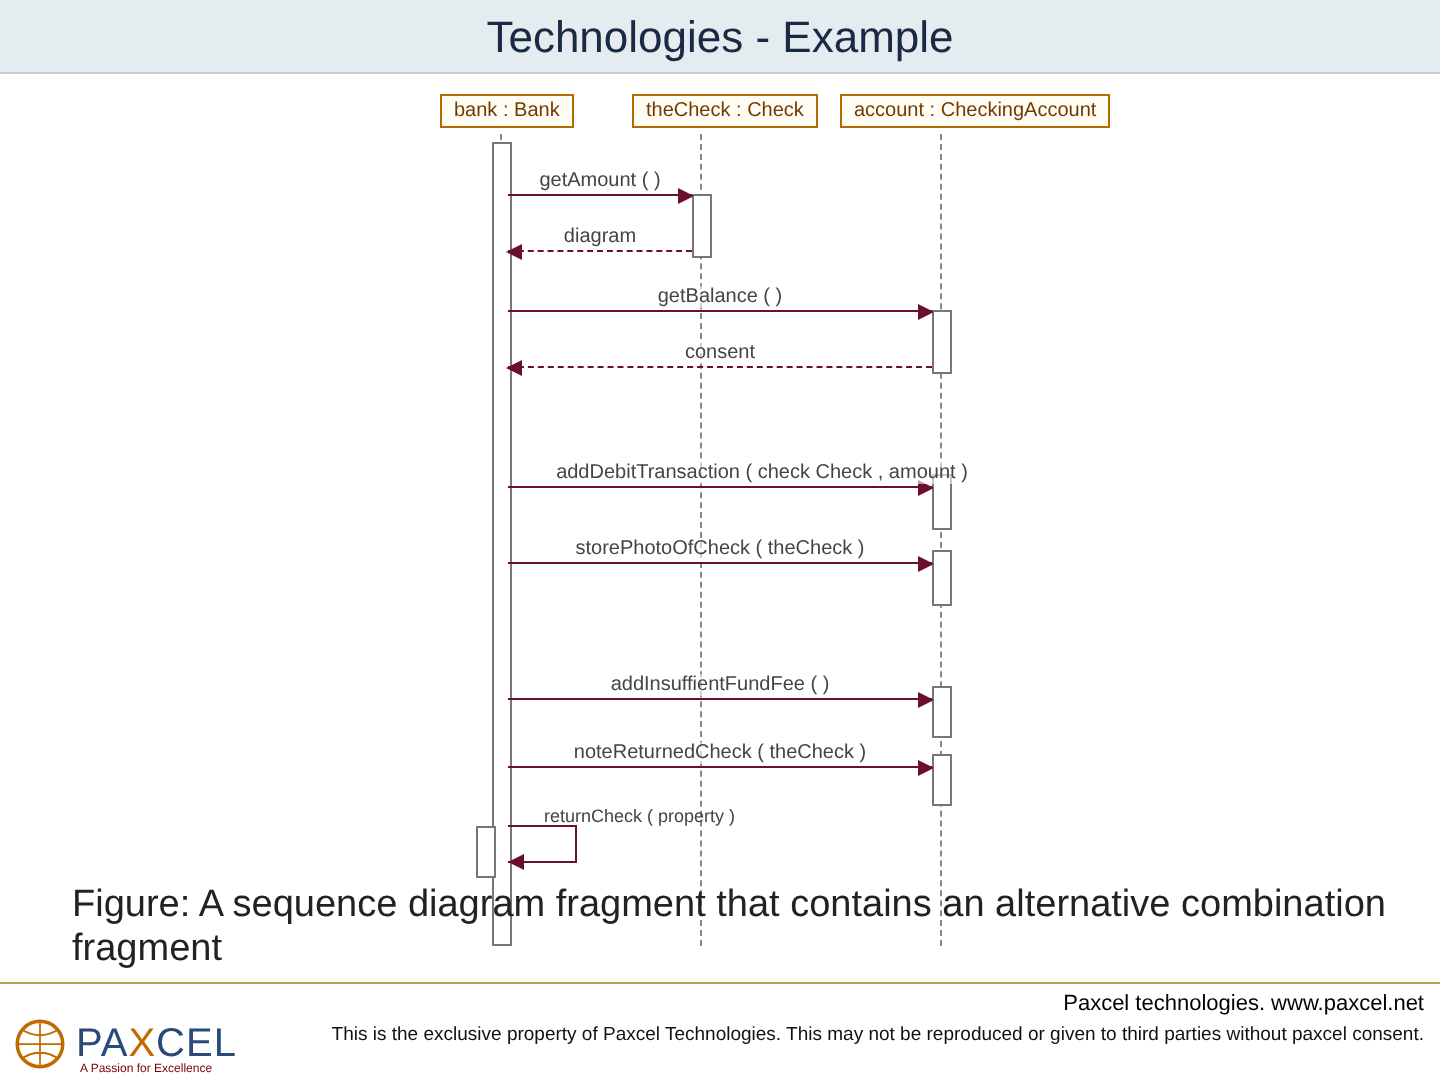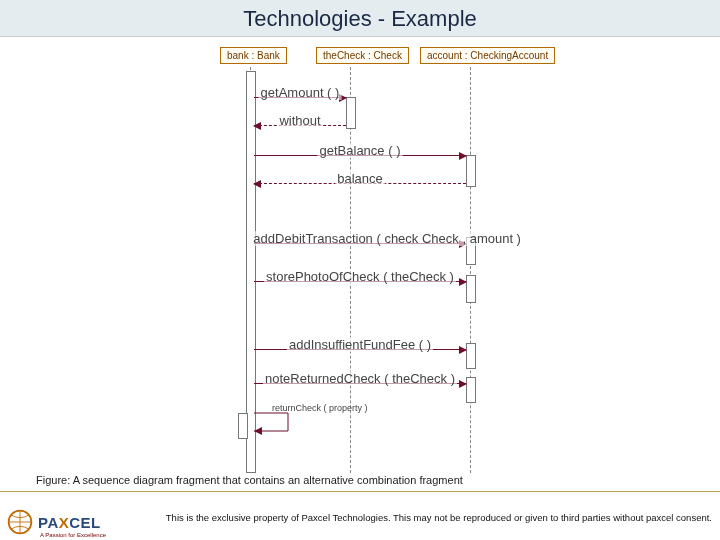--- a/index.html
+++ b/index.html
@@ -6,32 +6,32 @@
   .title-bar{background:#e4ecef;padding:6px 0 4px;text-align:center;font-size:22px;color:#1a2a44;border-bottom:1px solid #ccc}
   .canvas{position:relative;width:720px;height:440px}
   .lifeline-head{position:absolute;top:10px;font-size:10px;color:#703a00;border:1px solid #b26b00;background:#fffdf3;padding:2px 6px;text-align:center;white-space:nowrap}
   .lifeline{position:absolute;top:30px;bottom:4px;border-left:1px dashed #888;width:0}
   .activation{position:absolute;background:#fff;border:1px solid #777;width:8px}
   .msg{position:absolute;height:0;border-top:1px solid #6b0f2b}
   .msg.dashed{border-top-style:dashed}
   .msg .arrow{position:absolute;top:-4px;width:0;height:0;border-top:4px solid transparent;border-bottom:4px solid transparent}
   .msg .arrow.right{right:-1px;border-left:8px solid #6b0f2b}
   .msg .arrow.left{left:-1px;border-right:8px solid #6b0f2b}
-  .msg .lbl{position:absolute;top:-13px;left:50%;transform:translateX(-50%);font-size:13px;color:#444;white-space:nowrap;background:rgba(255,255,255,.6);padding:0 2px}
+  .msg .lbl{position:absolute;top:-13px;left:50%;transform:translateX(-50%);font-size:10px;color:#444;white-space:nowrap;background:rgba(255,255,255,.6);padding:0 2px}
   .fragment{position:absolute;border:1px solid #999}
   .frag-label{position:absolute;top:-1px;left:-1px;border:1px solid #999;border-top:0;border-left:0;background:#fff;font-size:9px;padding:1px 14px 1px 4px;clip-path:polygon(0 0,100% 0,calc(100% - 8px) 100%,0 100%)}
   .guard{position:absolute;font-size:9px;color:#333;background:#fff;padding:0 2px}
   .divider{position:absolute;left:0;right:0;border-top:1px dashed #999;height:0}
-  .caption{position:absolute;bottom:54px;left:36px;font-size:11px;color:#222}
+  .caption{position:absolute;bottom:54px;left:36px;font-size:19px;color:#222}
   .footer{position:absolute;bottom:0;left:0;right:0;height:48px;border-top:1px solid #b9a24d}
   .footer .line1{position:absolute;right:8px;top:4px;font-size:11px}
   .footer .line2{position:absolute;right:8px;top:20px;font-size:9.5px;color:#111}
   .logo{position:absolute;left:6px;bottom:4px;display:flex;align-items:center;gap:4px}
   .logo svg{width:28px;height:28px}
-  .logo .word{font-size:15px;font-weight:bold;color:#2a4a7a;letter-spacing:.5px}
+  .logo .word{font-size:20px;font-weight:normal;color:#2a4a7a;letter-spacing:.5px}
   .logo .word .x{color:#c06a00}
   .logo .tag{position:absolute;left:34px;bottom:-2px;font-size:6px;color:#7a0000;white-space:nowrap}
 </style>
 </head>
 <body>
 
 <div class="title-bar">Technologies - Example</div>
 
 <div class="canvas">
 
@@ -51,30 +51,30 @@
   <div class="activation" style="left:466px;top:306px;height:24px"></div>
   <div class="activation" style="left:466px;top:340px;height:24px"></div>
   <div class="activation" style="left:238px;top:376px;height:24px"></div>
 
   <div class="msg" style="left:254px;top:60px;width:92px">
     <span class="arrow right"></span>
     <span class="lbl">getAmount ( )</span>
   </div>
   <div class="msg dashed" style="left:254px;top:88px;width:92px">
     <span class="arrow left"></span>
-    <span class="lbl">without</span>
+    <span class="lbl">diagram</span>
   </div>
 
   <div class="msg" style="left:254px;top:118px;width:212px">
     <span class="arrow right"></span>
     <span class="lbl">getBalance ( )</span>
   </div>
   <div class="msg dashed" style="left:254px;top:146px;width:212px">
     <span class="arrow left"></span>
-    <span class="lbl">balance</span>
+    <span class="lbl">consent</span>
   </div>
 
 
   <div class="msg" style="left:254px;top:206px;width:212px">
     <span class="arrow right"></span>
     <span class="lbl" style="transform:translateX(-40%)">addDebitTransaction ( check Check , amount )</span>
   </div>
   <div class="msg" style="left:254px;top:244px;width:212px">
     <span class="arrow right"></span>
     <span class="lbl">storePhotoOfCheck ( theCheck )</span>
@@ -103,14 +103,15 @@
   <div class="logo">
     <svg viewBox="0 0 32 32">
       <circle cx="16" cy="16" r="13" fill="none" stroke="#c06a00" stroke-width="2"></circle>
       <path d="M3 16 h26 M16 3 v26 M6 8 q10 6 20 0 M6 24 q10 -6 20 0" fill="none" stroke="#c06a00" stroke-width="1"></path>
     </svg>
     <span class="word">
       <span>P</span><span>A</span><span class="x">X</span><span>CEL</span>
     </span>
     <span class="tag">A Passion for Excellence</span>
   </div>
+  <div class="line1">Paxcel technologies. www.paxcel.net</div>
   <div class="line2">This is the exclusive property of Paxcel Technologies. This may not be reproduced or given to third parties without paxcel consent.</div>
 </div>
 
 </body></html>

